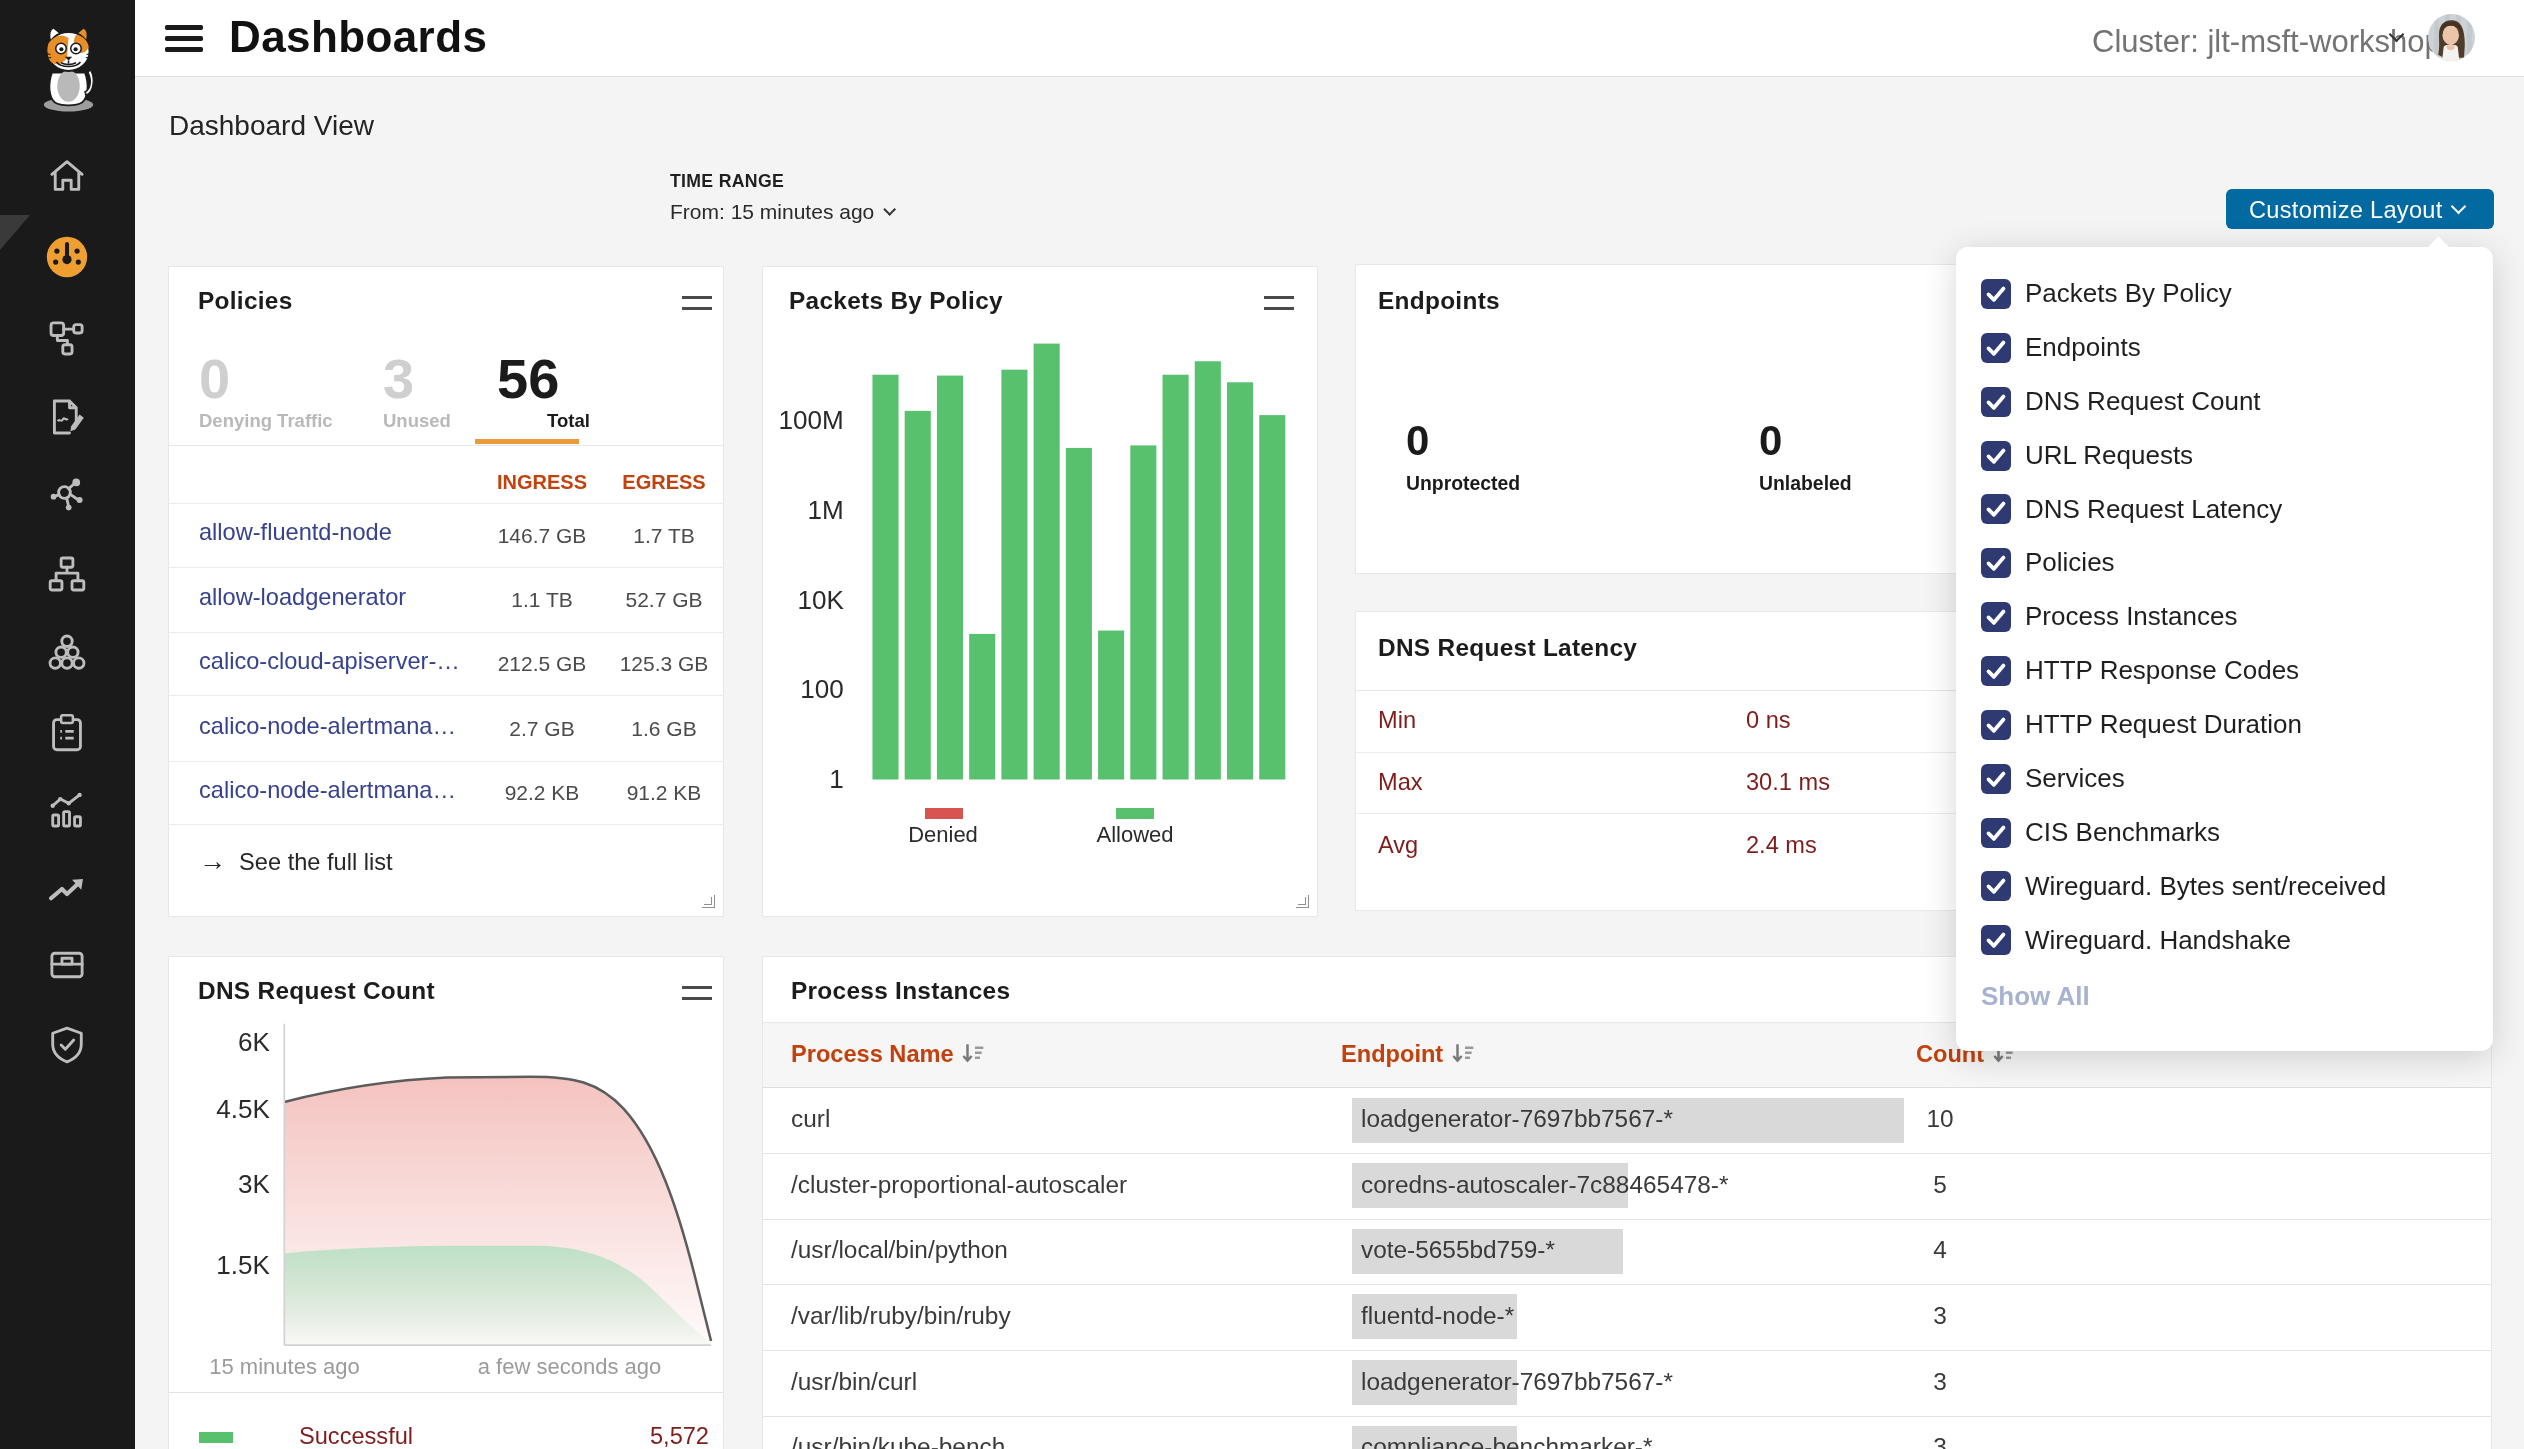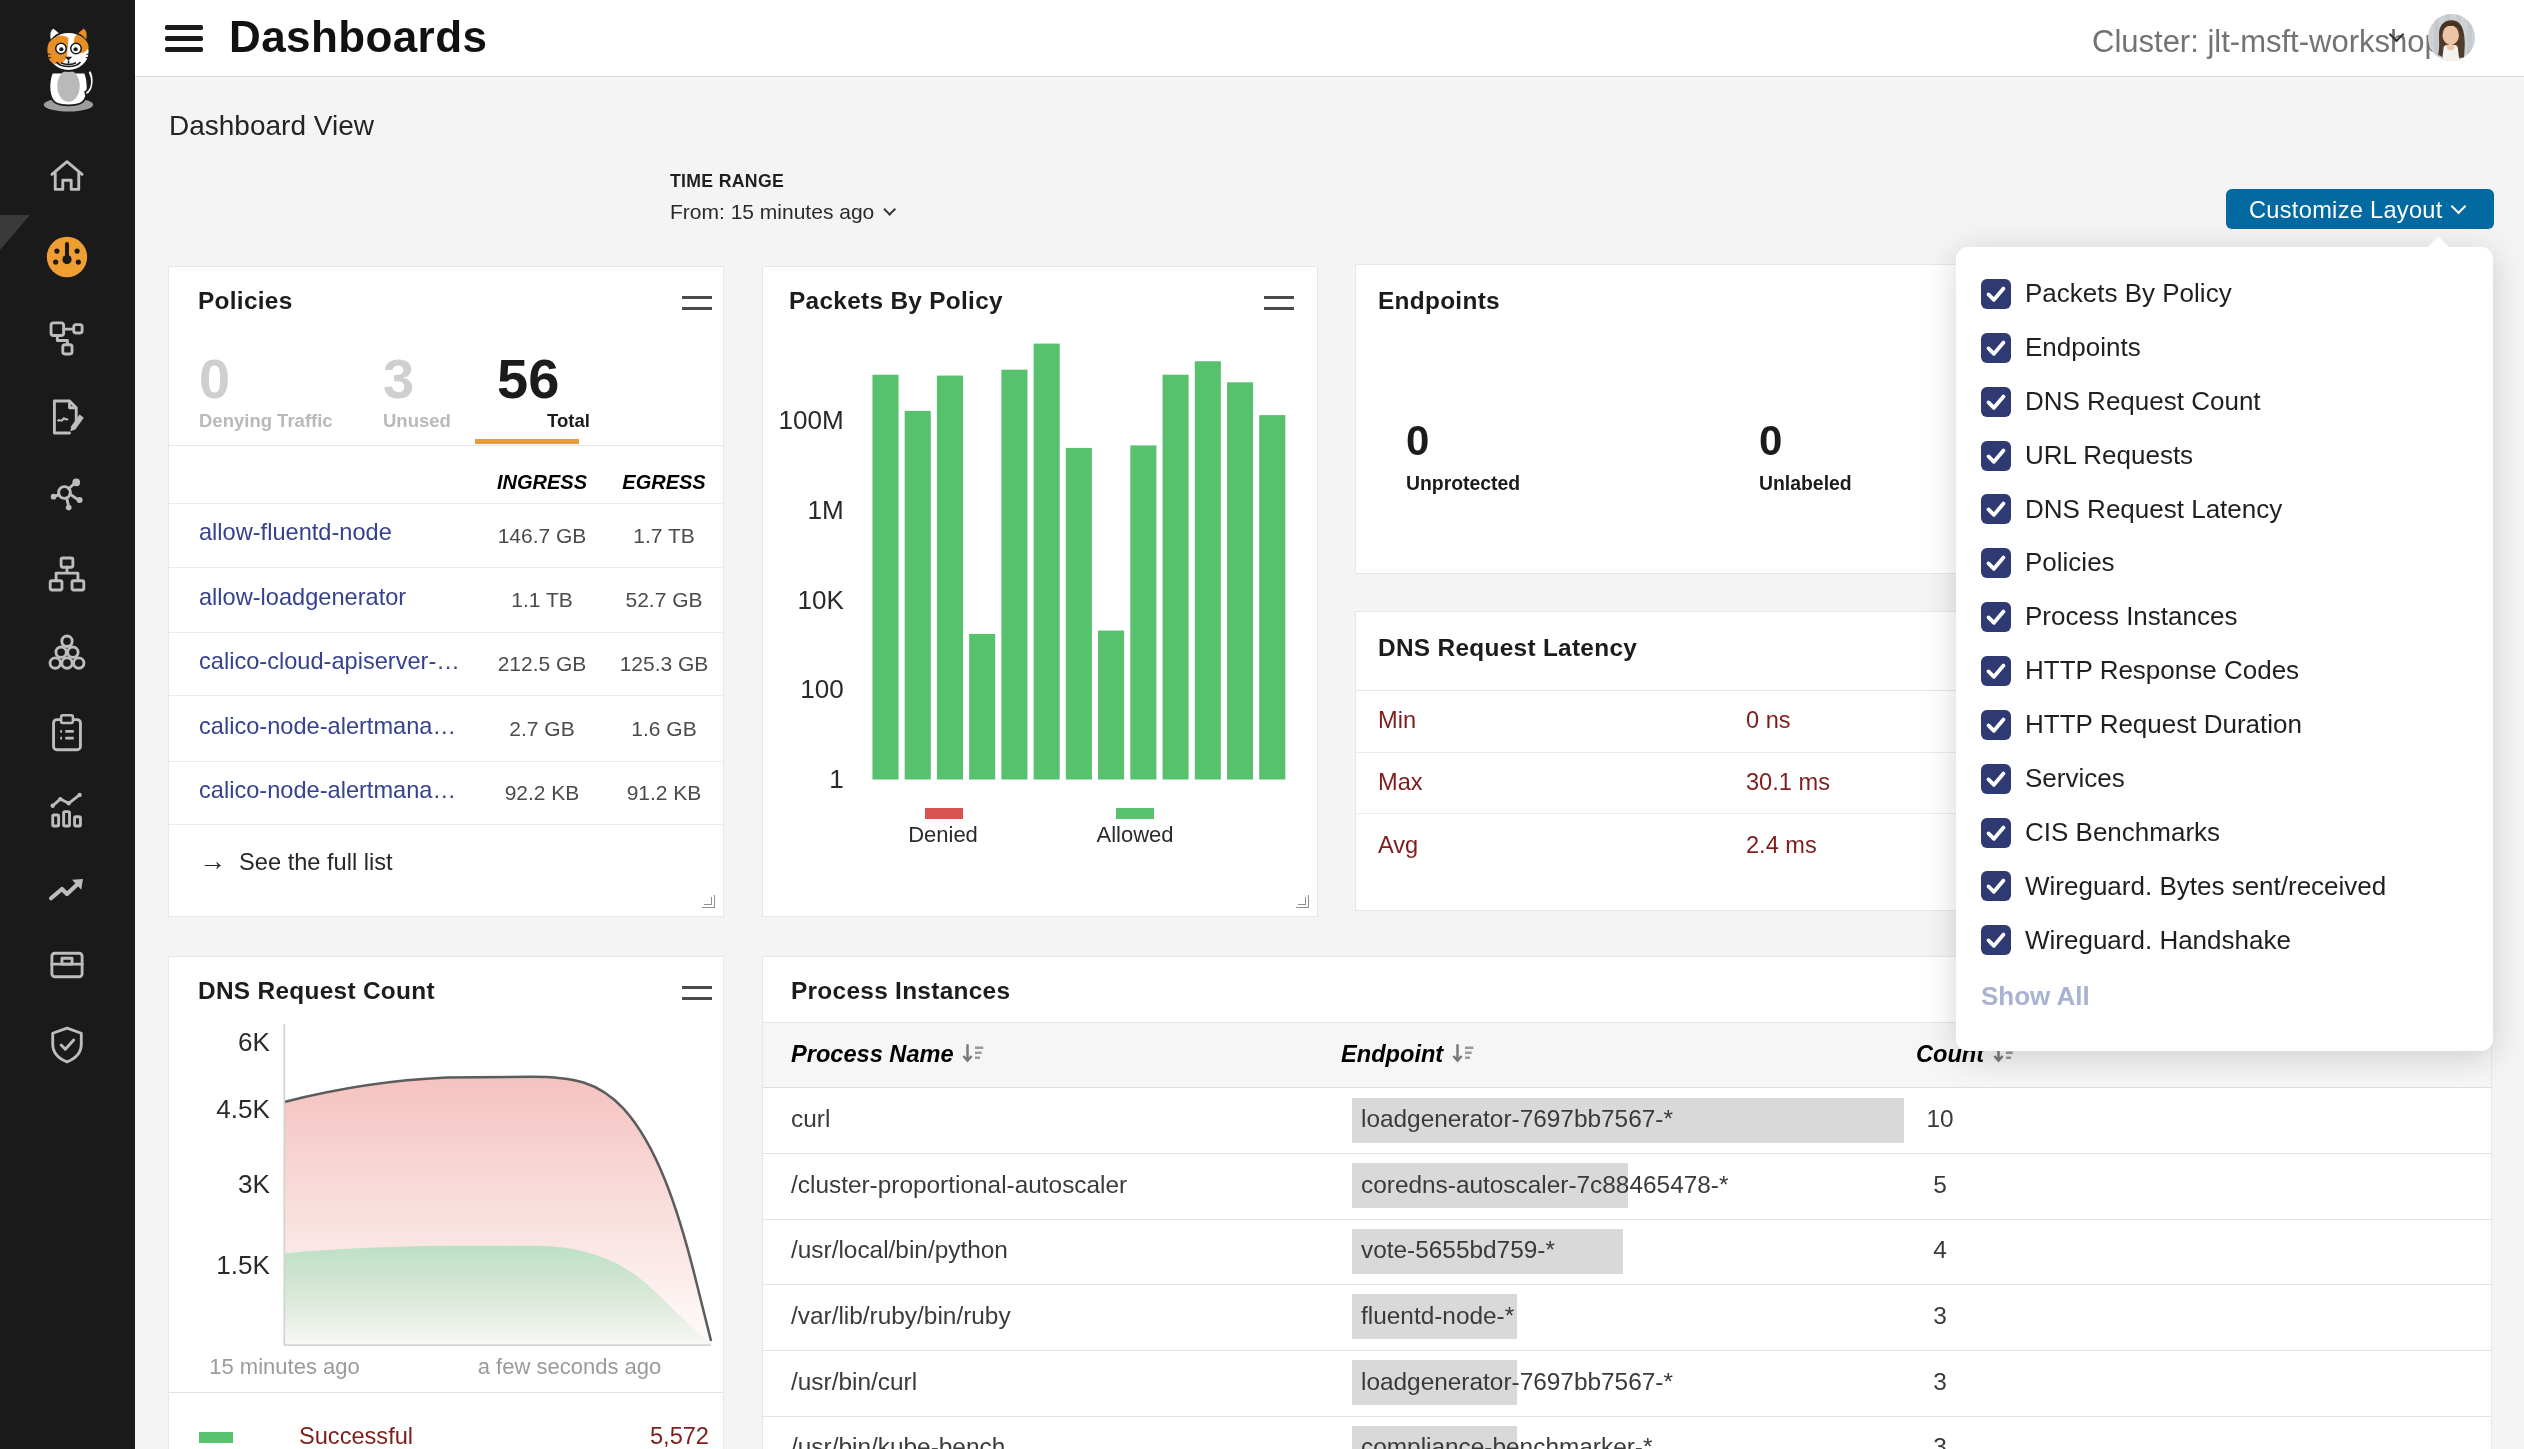--- a/index.html
+++ b/index.html
@@ -31,21 +31,21 @@
 #cbtn .t { position:absolute; left:23px; top:8.4px; letter-spacing:0.3px; }
 .statnum { position:absolute; font-size:56px; font-weight:bold; color:#1b1b1b; }
 .statlbl { position:absolute; font-size:18.5px; font-weight:bold; color:#1b1b1b; }
 .gray-num { color:#cfcfcf !important; }
 .gray-lbl { color:#b9b9b9 !important; }
 .prow { position:absolute; left:0; width:100%; border-bottom:1.7px solid #ebebeb; }
 .plink { position:absolute; left:30px; font-size:23.6px; color:#36418f; }
 .pval { position:absolute; font-size:21px; color:#4b4b4b; text-align:center; }
 .leg { position:absolute; font-size:22px; color:#2a2a2a; }
 .lrow { position:absolute; font-size:23.6px; color:#7f1d1d; }
-.thead { position:absolute; font-size:23.6px; font-weight:bold; color:#000000;font-style:italic; }
+.thead { position:absolute; font-size:23.6px; font-weight:bold; color:#c2410c; }
 .tcell { position:absolute; font-size:24.4px; color:#3a3a3a; }
 .ebar { position:absolute; background:#d9d9d9; height:45px; }
 .cbx { position:absolute; width:30px; height:30px; background:#303a72; border-radius:5.9px; }
 .cbxl { position:absolute; left:69px; font-size:26px; color:#1f1f1f; }
 </style>
 </head>
 <body>
 <div id="page">
   <div id="sidebar">
       <svg class="abs" style="left:40px; top:25px;" width="57" height="89" viewBox="0 0 76 116">

